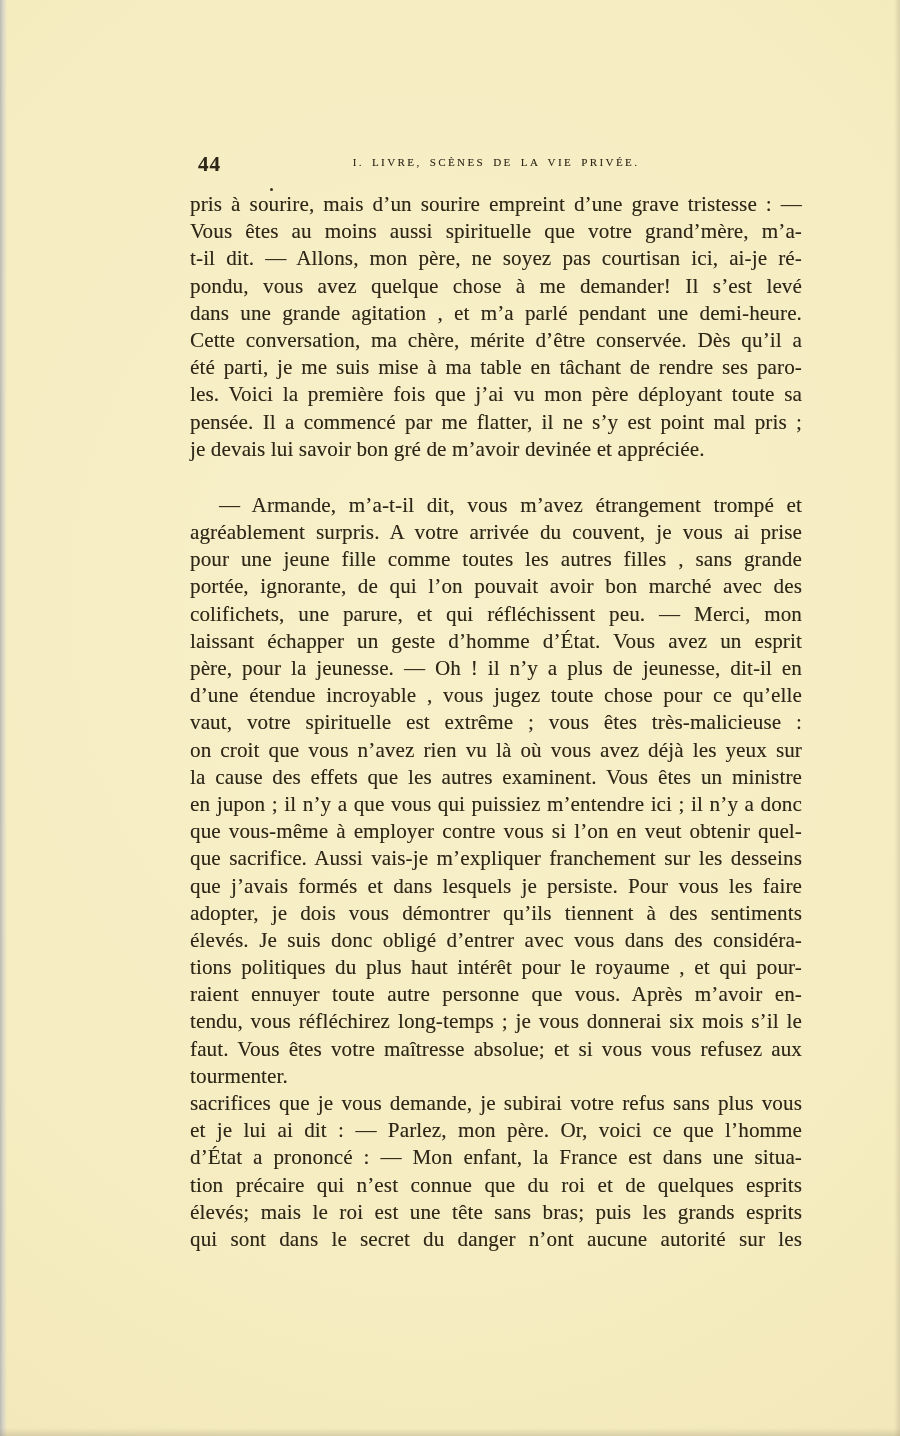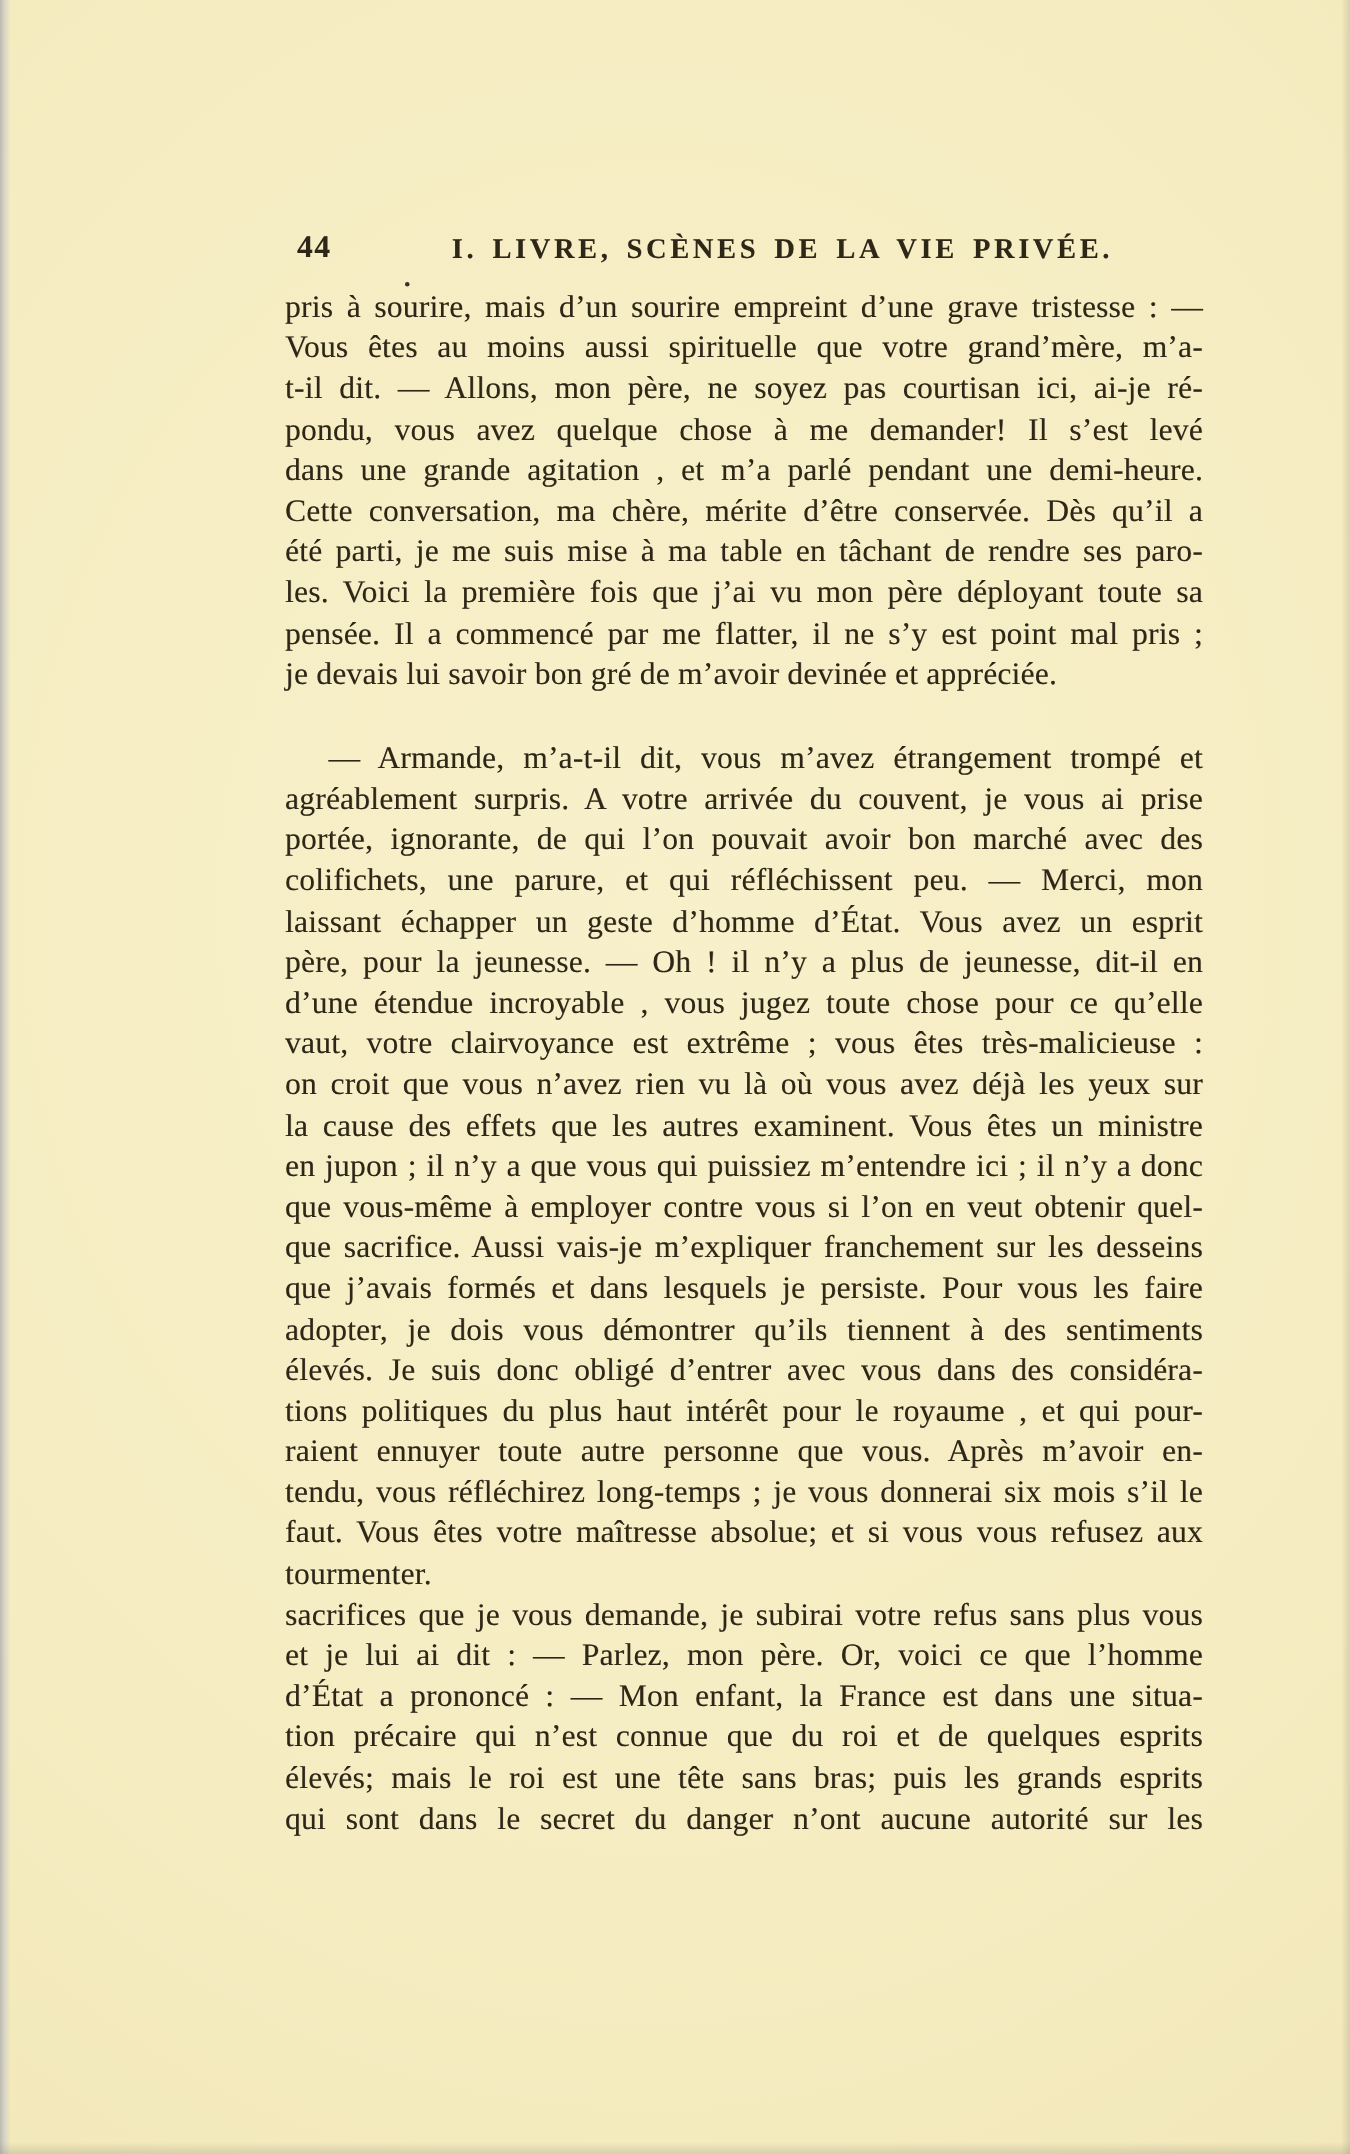--- a/index.html
+++ b/index.html
@@ -62,23 +62,23 @@
     letter-spacing: 1px;
     color: #2e2718;
     text-shadow: 0.2px 0.2px 0 rgba(46,39,24,0.35);
     text-align: right;
   }
   .running-title {
     position: absolute;
     left: 60px;
     right: 60px;
     top: 4px;
-    text-align: right;
-    font-size: 19px;
-    font-weight: bold;
+    text-align: center;
+    font-size: 11px;
+    font-weight: normal;
     letter-spacing: 2.4px;
     word-spacing: 3px;
     white-space: nowrap;
     color: #2e2718;
     text-shadow: 0.2px 0.2px 0 rgba(46,39,24,0.30);
   }
   .ink-speck {
     position: absolute;
     left: 80px;
     top: 36px;
@@ -127,26 +127,27 @@
         <div class="line">t-il dit. — Allons, mon père, ne soyez pas courtisan ici, ai-je ré-</div>
         <div class="line">pondu, vous avez quelque chose à me demander! Il s’est levé</div>
         <div class="line">dans une grande agitation , et m’a parlé pendant une demi-heure.</div>
         <div class="line">Cette conversation, ma chère, mérite d’être conservée. Dès qu’il a</div>
         <div class="line">été parti, je me suis mise à ma table en tâchant de rendre ses paro-</div>
         <div class="line">les. Voici la première fois que j’ai vu mon père déployant toute sa</div>
         <div class="line">pensée. Il a commencé par me flatter, il ne s’y est point mal pris ;</div>
         <div class="line no-just">je devais lui savoir bon gré de m’avoir devinée et appréciée.</div>
         <div class="line indent">— Armande, m’a-t-il dit, vous m’avez étrangement trompé et</div>
         <div class="line">agréablement surpris. A votre arrivée du couvent, je vous ai prise</div>
+        <div class="line">pour une jeune fille comme toutes les autres filles , sans grande</div>
         <div class="line">portée, ignorante, de qui l’on pouvait avoir bon marché avec des</div>
         <div class="line">colifichets, une parure, et qui réfléchissent peu. — Merci, mon</div>
         <div class="line">laissant échapper un geste d’homme d’État. Vous avez un esprit</div>
         <div class="line">père, pour la jeunesse. — Oh ! il n’y a plus de jeunesse, dit-il en</div>
         <div class="line">d’une étendue incroyable , vous jugez toute chose pour ce qu’elle</div>
-        <div class="line">vaut, votre clairvoyance est extrême ; vous êtes très-malicieuse :</div>
+        <div class="line">vaut, votre spirituelle est extrême ; vous êtes très-malicieuse :</div>
         <div class="line">on croit que vous n’avez rien vu là où vous avez déjà les yeux sur</div>
         <div class="line">la cause des effets que les autres examinent. Vous êtes un ministre</div>
         <div class="line">en jupon ; il n’y a que vous qui puissiez m’entendre ici ; il n’y a donc</div>
         <div class="line">que vous-même à employer contre vous si l’on en veut obtenir quel-</div>
         <div class="line">que sacrifice. Aussi vais-je m’expliquer franchement sur les desseins</div>
         <div class="line">que j’avais formés et dans lesquels je persiste. Pour vous les faire</div>
         <div class="line">adopter, je dois vous démontrer qu’ils tiennent à des sentiments</div>
         <div class="line">élevés. Je suis donc obligé d’entrer avec vous dans des considéra-</div>
         <div class="line">tions politiques du plus haut intérêt pour le royaume , et qui pour-</div>
         <div class="line">raient ennuyer toute autre personne que vous. Après m’avoir en-</div>

